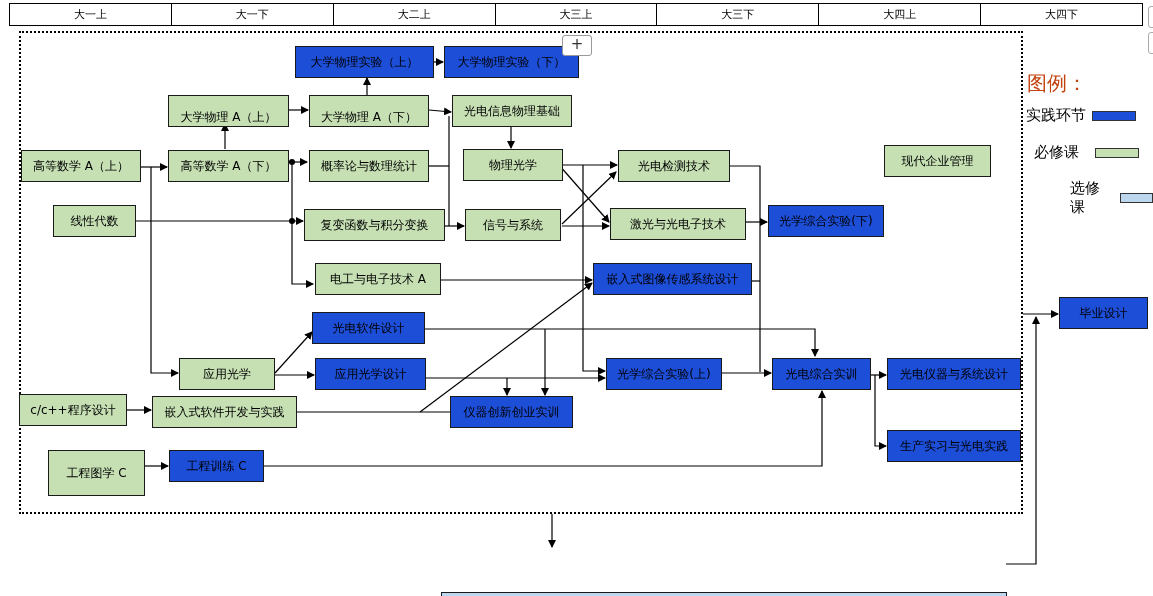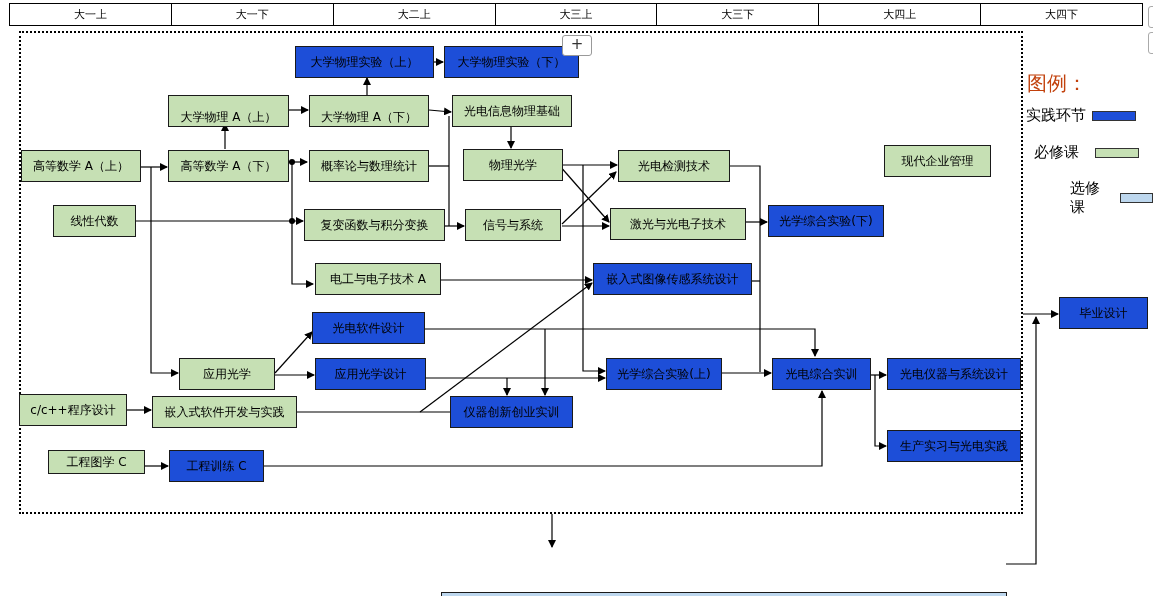--- a/index.html
+++ b/index.html
@@ -211,21 +211,21 @@
   </div>
 <div class="node green" style="left:19px;top:394px;width:108px;height:32px;">
     <span>c/c++程序设计</span>
   </div>
 <div class="node green" style="left:152px;top:396px;width:145px;height:32px;">
     <span>嵌入式软件开发与实践</span>
   </div>
 <div class="node orange" style="left:450px;top:396px;width:123px;height:32px;">
     <span>仪器创新创业实训</span>
   </div>
-<div class="node green" style="left:48px;top:450px;width:97px;height:24px;text-align:center;">
+<div class="node green" style="left:48px;top:450px;width:97px;height:46px;text-align:center;">
     <span>工程图学 C</span>
   </div>
 <div class="node orange" style="left:169px;top:450px;width:95px;height:32px;">
     <span>工程训练 C</span>
   </div>
 <div class="node orange" style="left:1059px;top:297px;width:89px;height:32px;">
     <span>毕业设计</span>
   </div>
 <div class="node blue" style="left:441px;top:548px;width:566px;height:33px;margin-top:44px;">
     <span>专业选修课</span>

